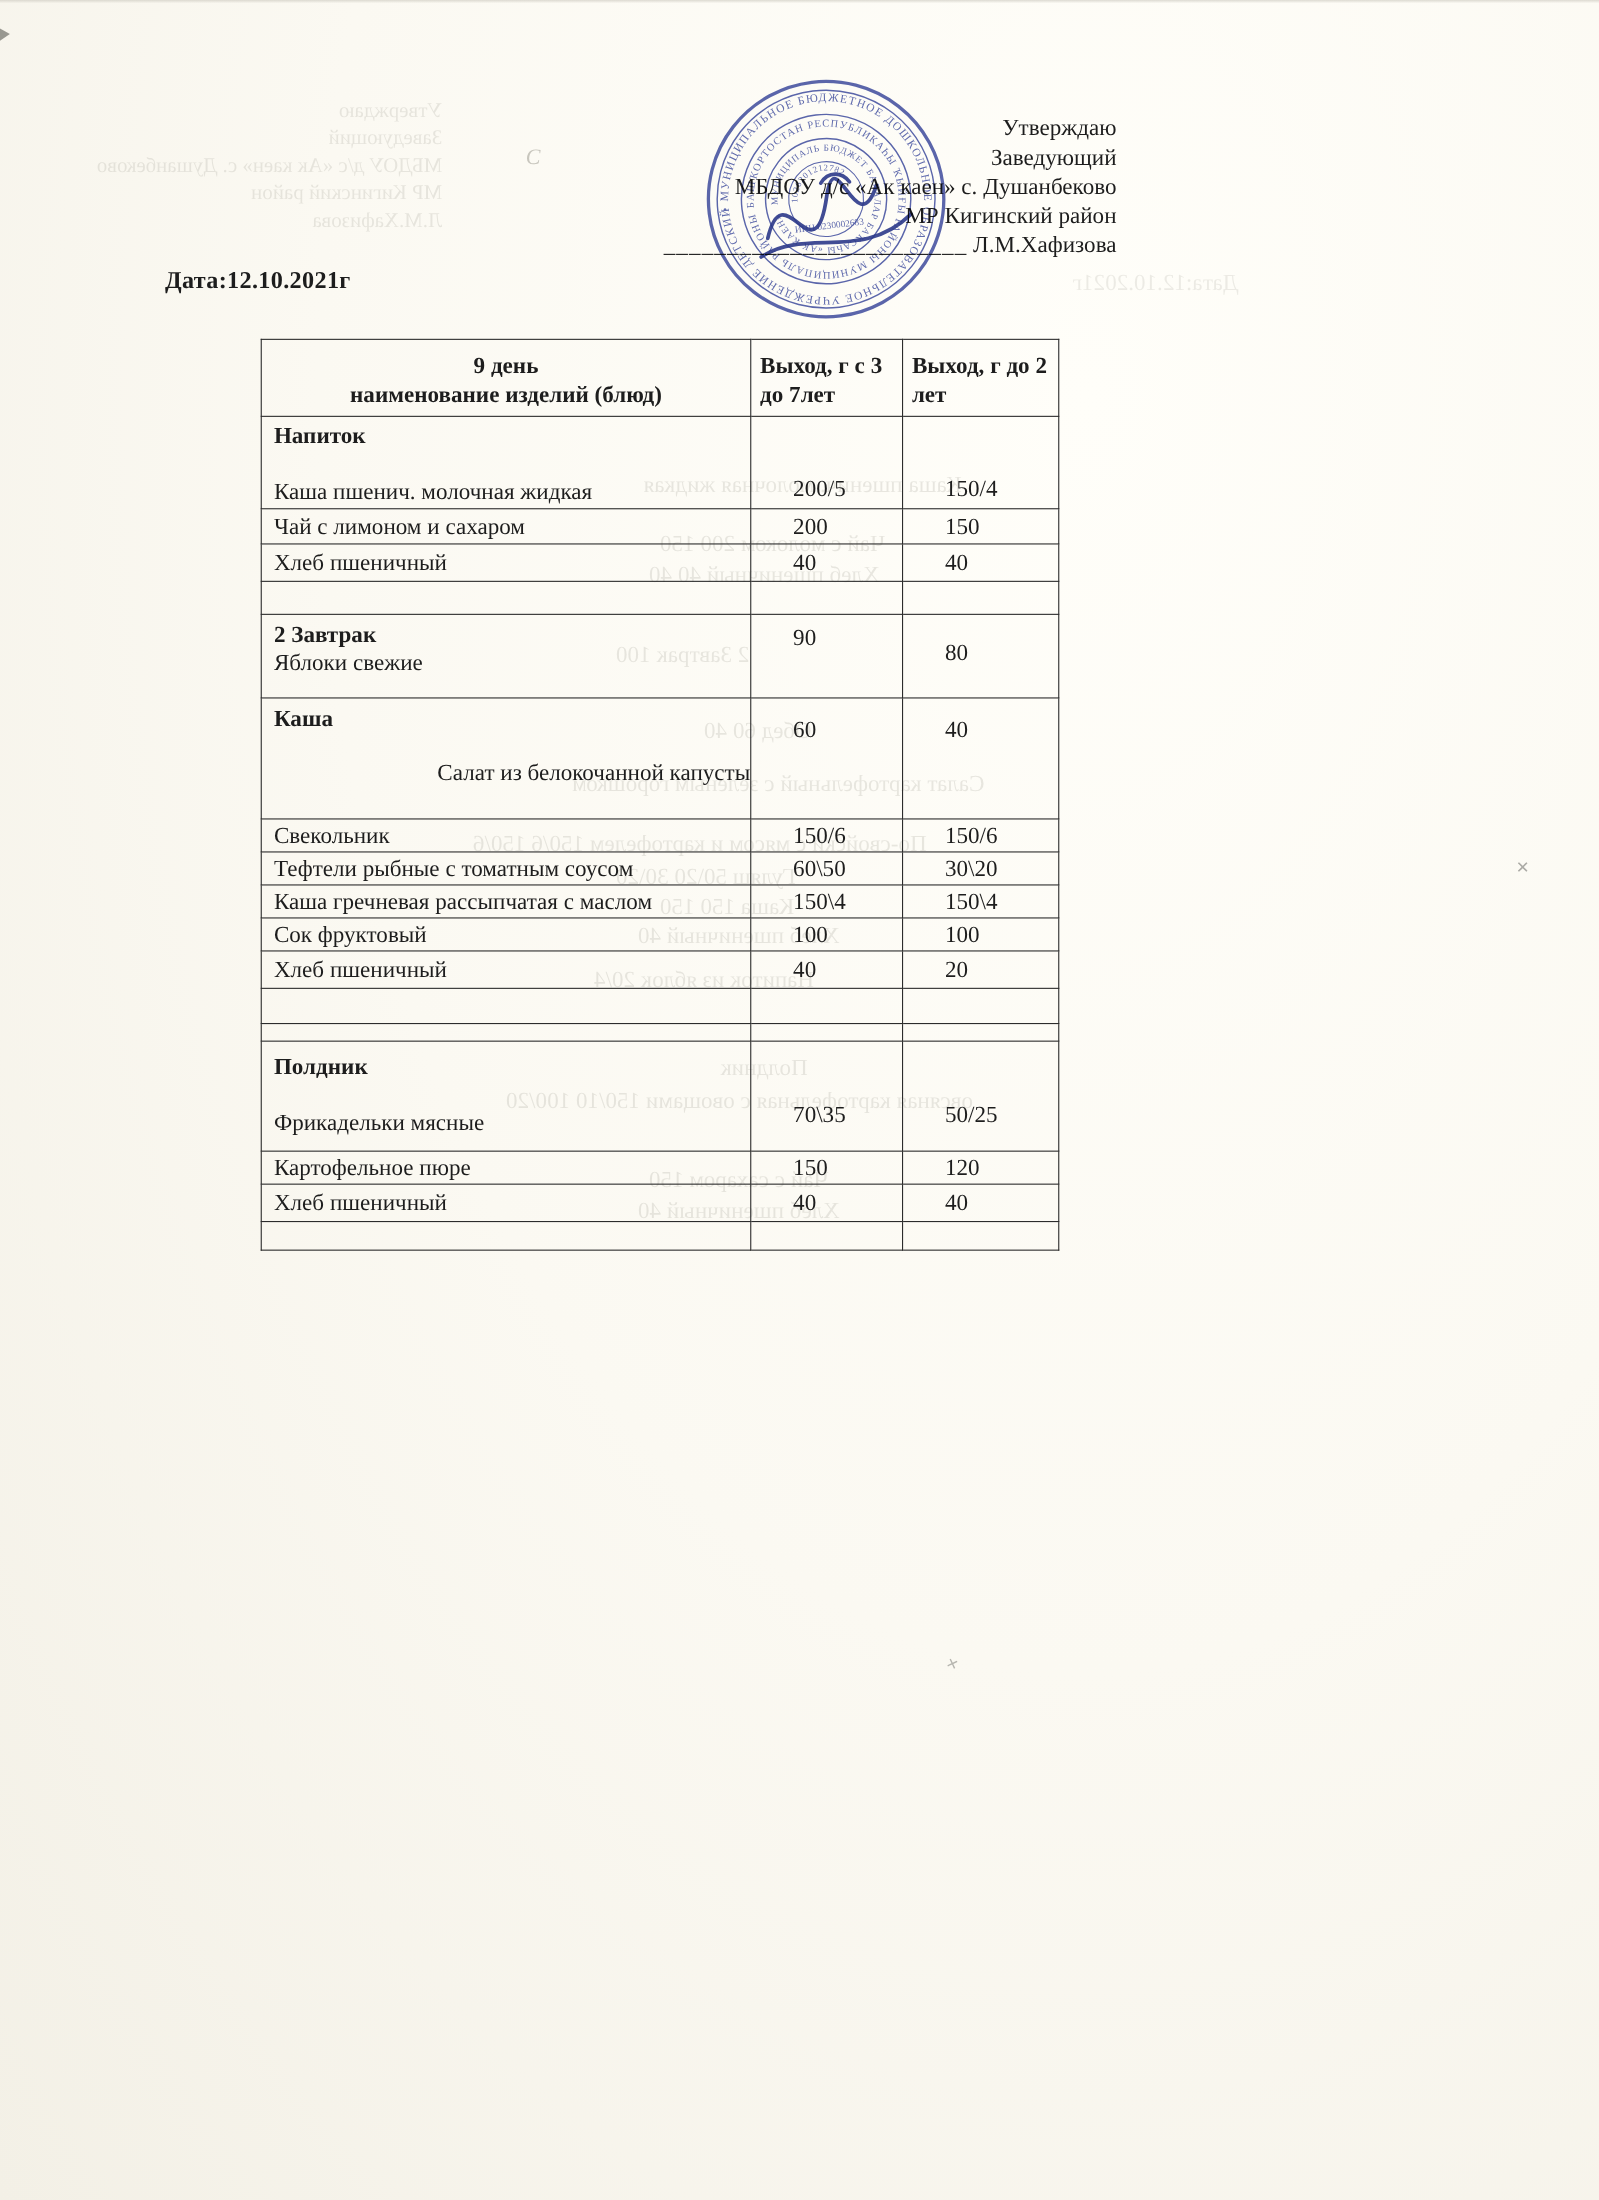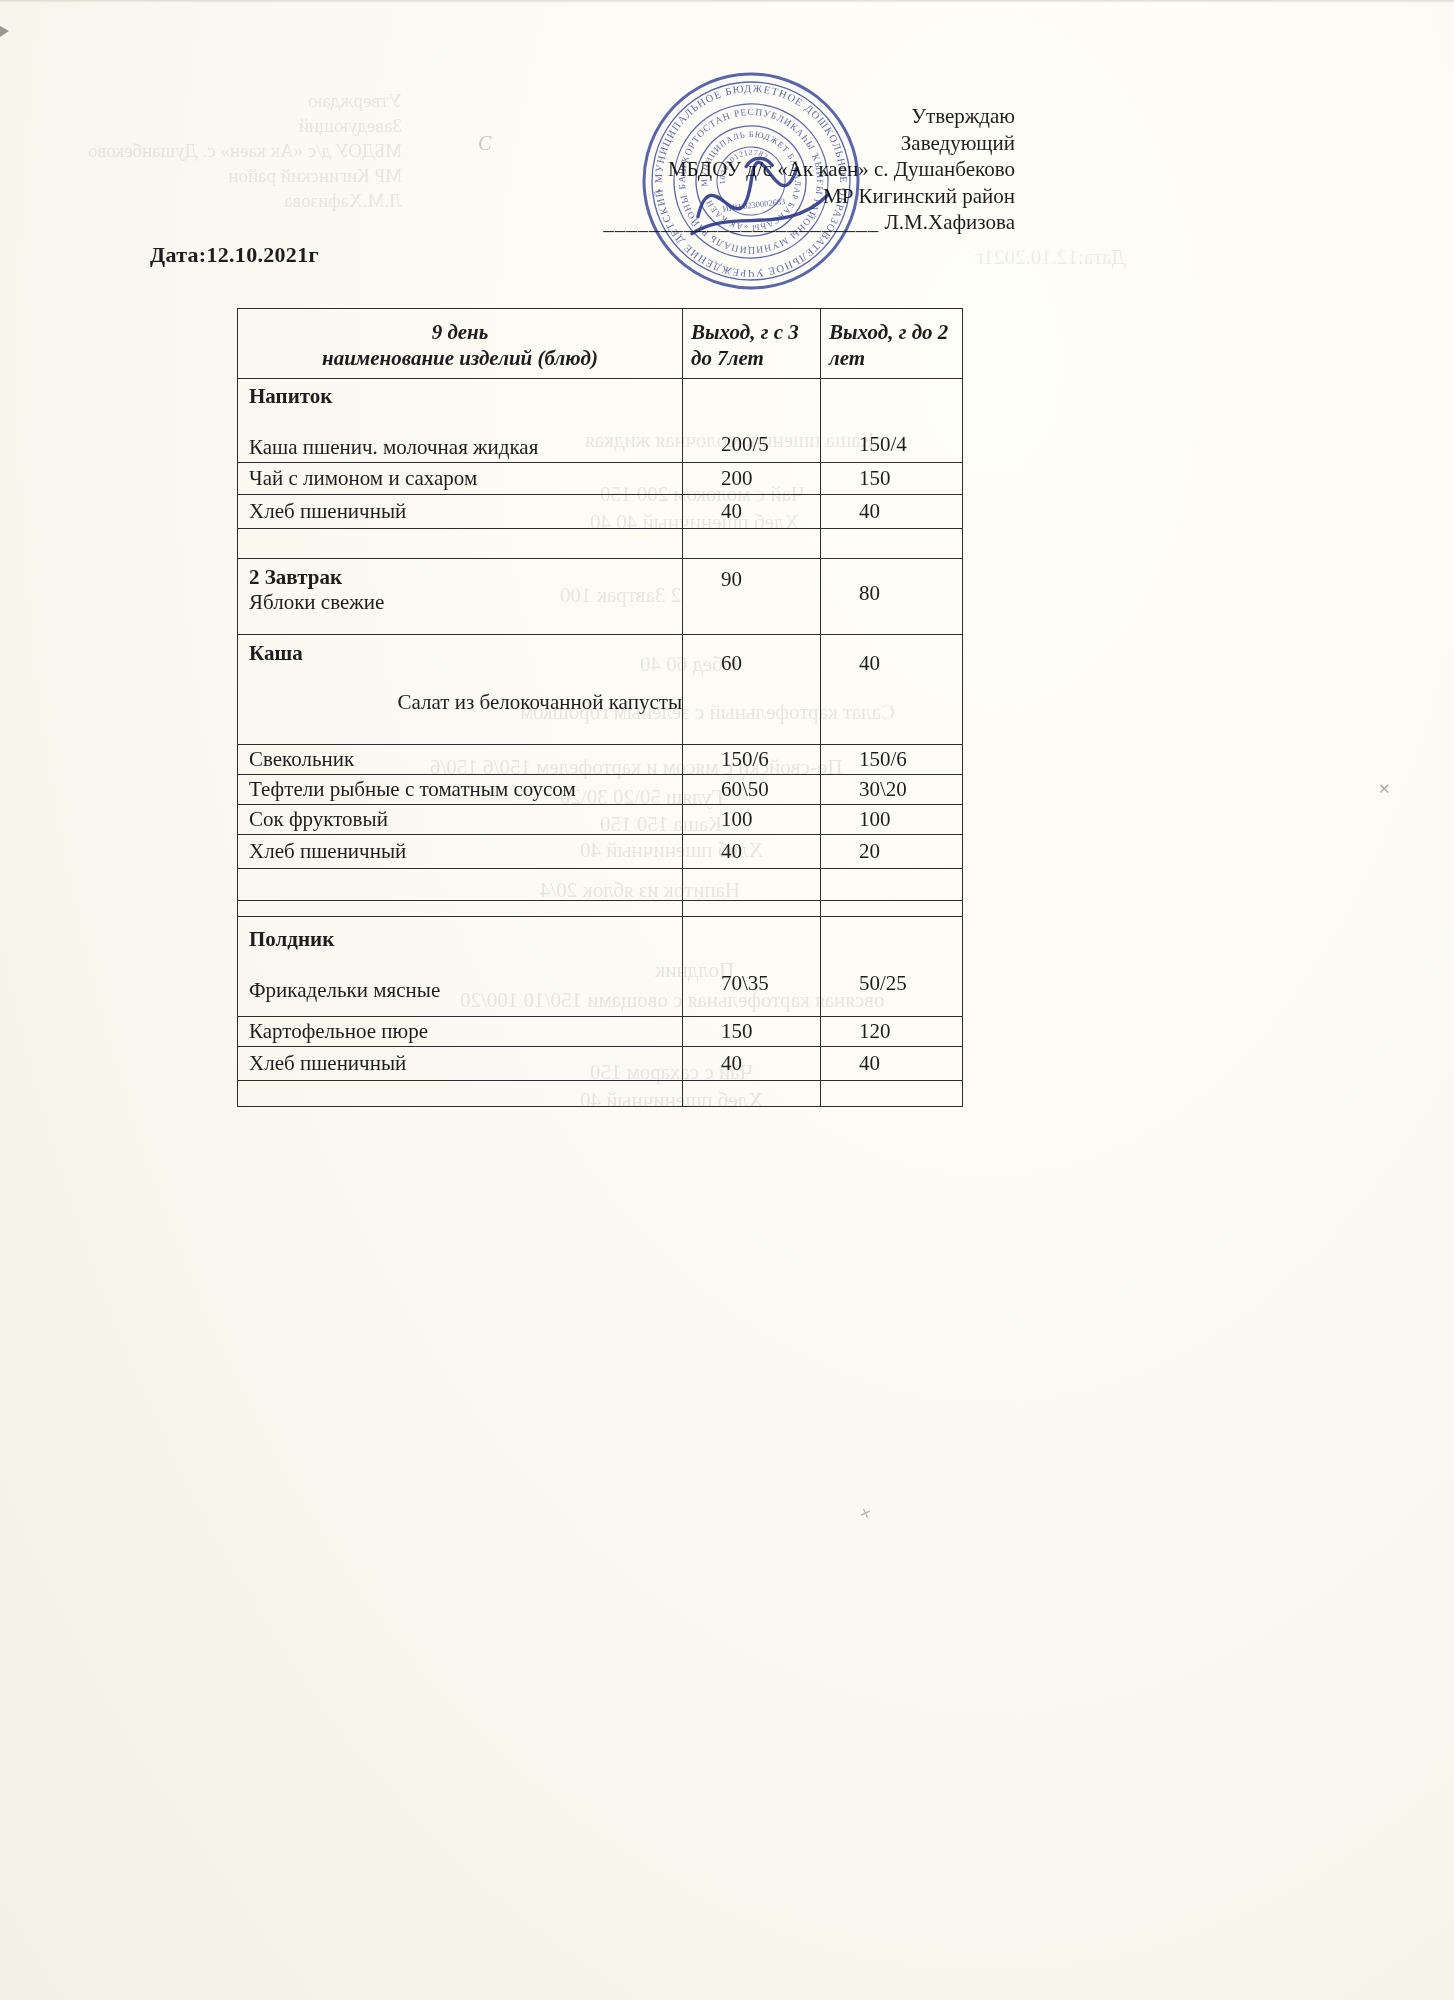--- a/index.html
+++ b/index.html
@@ -67,21 +67,21 @@
   .menu col.c-v3 { width:142px; }
   .menu td {
     border:1.7px solid #2c2c2c; font-size:21px; color:#1d1d1d;
     vertical-align:middle; padding:0; overflow:hidden;
   }
   .menu .c1 { padding-left:11px; text-align:left; }
   .menu .v { padding-left:38px; text-align:left; }
   .menu .b { font-weight:bold; }
   .menu .blk { display:block; }
 
-  tr.head { height:70px;font-style:italic; }
+  tr.head { height:70px; }
   tr.head td { vertical-align:top; padding-top:10px; font-weight:bold; line-height:26px; }
   tr.head .c1 { text-align:center; padding-left:0; }
   tr.head .v { padding-left:8px; padding-right:4px; }
 
   tr.r0 { height:84px; }
   tr.r0 .c1 { vertical-align:top; padding-top:5px; }
   tr.r0 .dish { margin-top:26px; }
   tr.r0 .v { vertical-align:bottom; padding-bottom:5px; }
 
   tr.rnorm { height:30px; }
@@ -269,20 +269,25 @@
       <td class="v">150/6</td>
       <td class="v">150/6</td>
     </tr>
 
     <tr class="rnorm">
       <td class="c1">Тефтели рыбные с томатным соусом</td>
       <td class="v">60\50</td>
       <td class="v">30\20</td>
     </tr>
 
+    <tr class="rnorm">
+      <td class="c1">Каша гречневая рассыпчатая с маслом</td>
+      <td class="v">150\4</td>
+      <td class="v">150\4</td>
+    </tr>
 
     <tr class="rnorm">
       <td class="c1">Сок фруктовый</td>
       <td class="v">100</td>
       <td class="v">100</td>
     </tr>
 
     <tr class="rtall">
       <td class="c1">Хлеб пшеничный</td>
       <td class="v">40</td>

